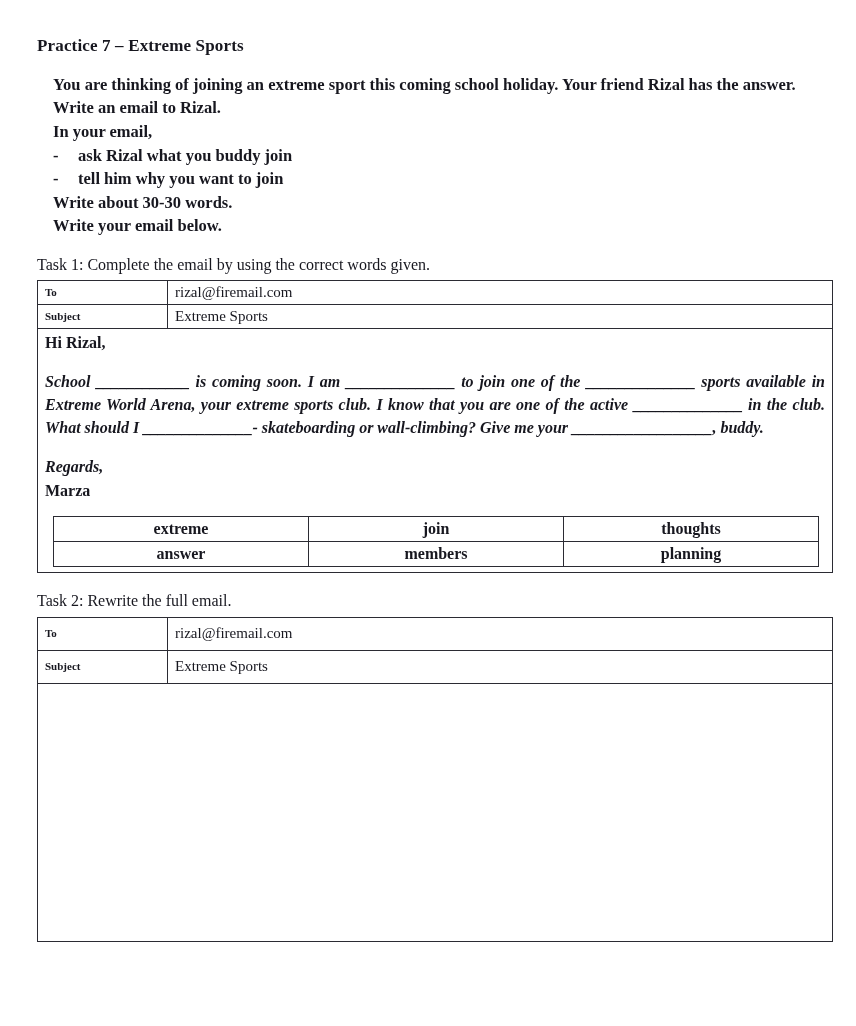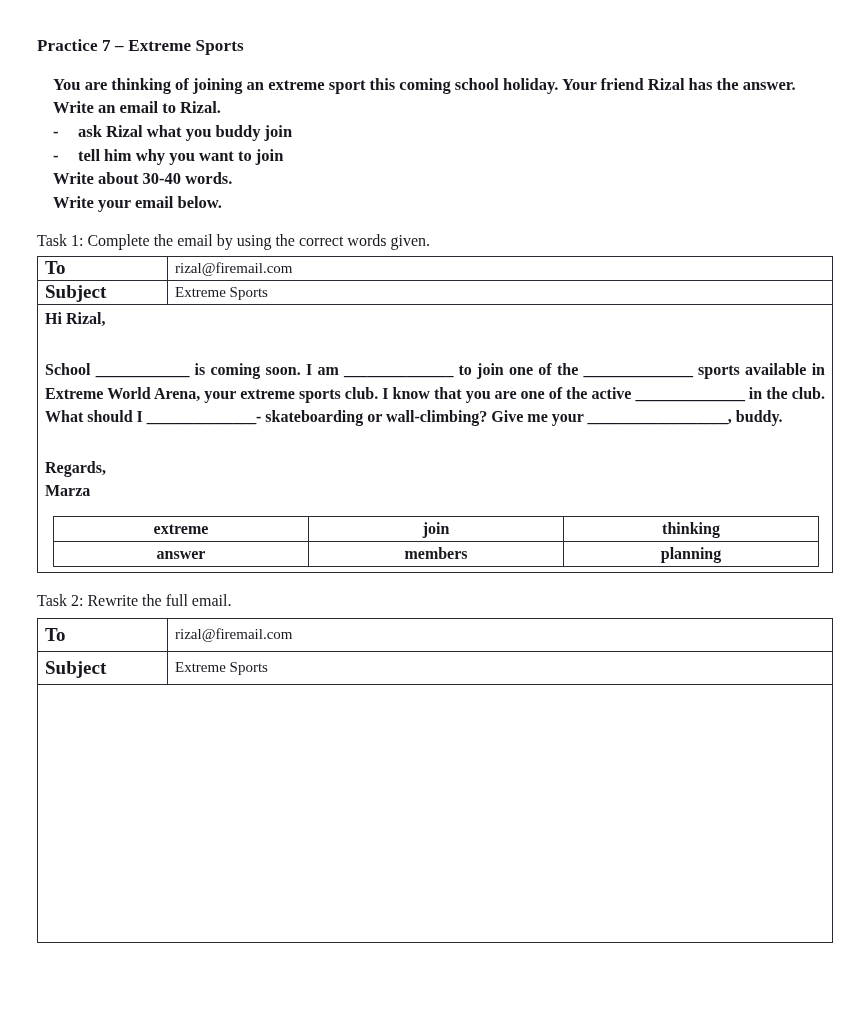--- a/index.html
+++ b/index.html
@@ -78,21 +78,21 @@
     table-layout: fixed;
   }
   table.email-table td {
     border: 1.3px solid #2b2b33;
     vertical-align: top;
     padding: 2px 7px 3px 7px;
   }
 
   .cell-label {
     width: 115px;
-    font-size: 19px;
+    font-size: 11px;
     font-weight: bold;
     white-space: nowrap;
     margin-left: 44px;
   }
   .cell-value {
     font-size: 15px;
     font-weight: normal;
   }
   .t1 .cell-label, .t1 .cell-value { height: 20px; line-height: 20px; padding-top: 1px; padding-bottom: 2px; }
   .t2 .cell-label, .t2 .cell-value { height: 27px; line-height: 27px; padding-top: 2px; padding-bottom: 3px; }
@@ -105,21 +105,22 @@
     font-size: 16px;
     font-weight: bold;
     line-height: 1.45;
     text-align: justify;
     text-justify: inter-word;
   }
   .body-text p {
     margin: 0;
   }
   .body-text p.spacer-before {
-    margin-top: 28px;
+    margin-top: 16px;
+    font-style: italic;
   }
   .body-text .salutation,
   .body-text .signoff {
     text-align: left;
   }
   .blank {
     letter-spacing: -0.2px;
   }
 
   
@@ -147,23 +148,24 @@
 </style>
 </head>
 <body>
 
 <div class="page">
 
   <div class="doc-title">Practice 7 – Extreme Sports</div>
 
   <div class="intro">
     <span class="lead">You are thinking of joining an extreme sport this coming school holiday.  Your friend Rizal has the answer. Write an email to Rizal.</span>
+    <span class="line">In your email,</span>
     <span class="bullet-row"><span class="dash">-</span><span>ask Rizal what you buddy join</span></span>
     <span class="bullet-row"><span class="dash">-</span><span>tell him why you want to join</span></span>
-    <span class="line">Write about 30-40 words.</span>
+    <span class="line">Write about 30-30 words.</span>
     <span class="line">Write your email below.</span>
   </div>
 
   <div class="task-heading">Task 1: Complete the email by using the correct words given.</div>
 
   <table class="email-table t1">
     <tbody>
         <tr>
       <td class="cell-label">To</td>
       <td class="cell-value">rizal@firemail.com</td>
@@ -179,21 +181,21 @@
           <p class="spacer-before"><span>School </span><span class="blank">____________</span><span> is coming soon. I am </span><span class="blank">______________</span><span> to join one of the </span><span class="blank">______________</span><span> sports available in Extreme World Arena, your extreme sports club. I know that you are one of the active </span><span class="blank">______________</span><span> in the club. What should I </span><span class="blank">______________</span><span>- skateboarding or wall-climbing? Give me your </span><span class="blank">__________________</span><span>, buddy.</span></p>
           <p class="signoff spacer-before">Regards,</p>
           <p class="signoff">Marza</p>
         </div>
 
         <table class="wordbank">
           <tbody>
                 <tr>
             <td>extreme</td>
             <td>join</td>
-            <td>thinking</td>
+            <td>thoughts</td>
           </tr>
           <tr>
             <td>answer</td>
             <td>members</td>
             <td>planning</td>
           </tr>
         </tbody>
             </table>
       </td>
     </tr>

